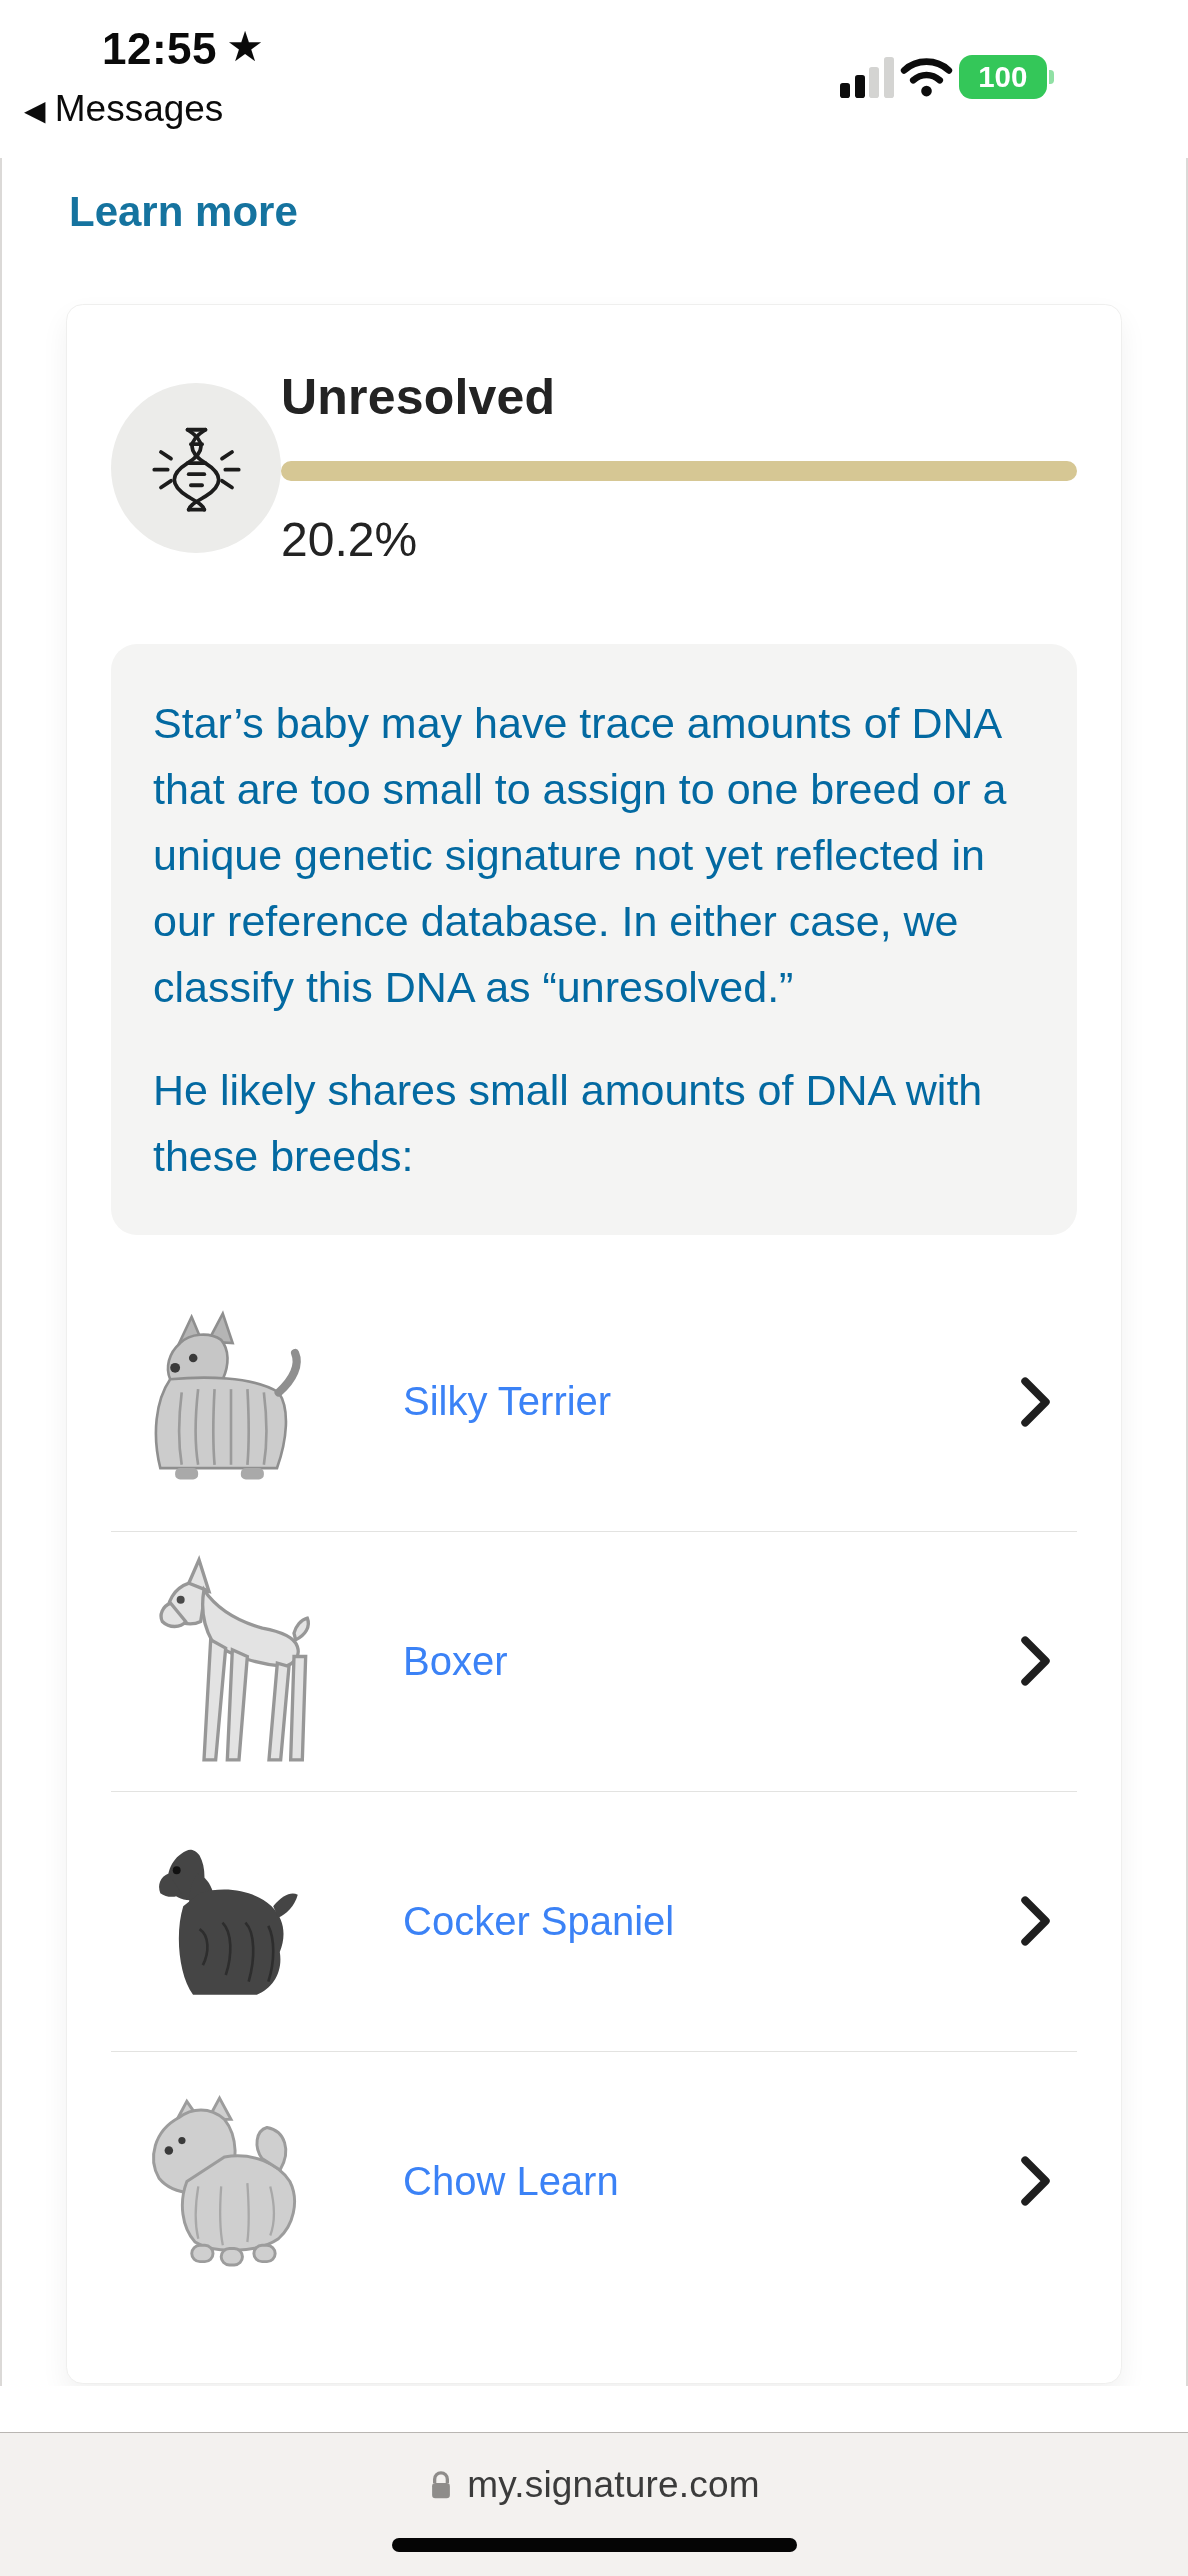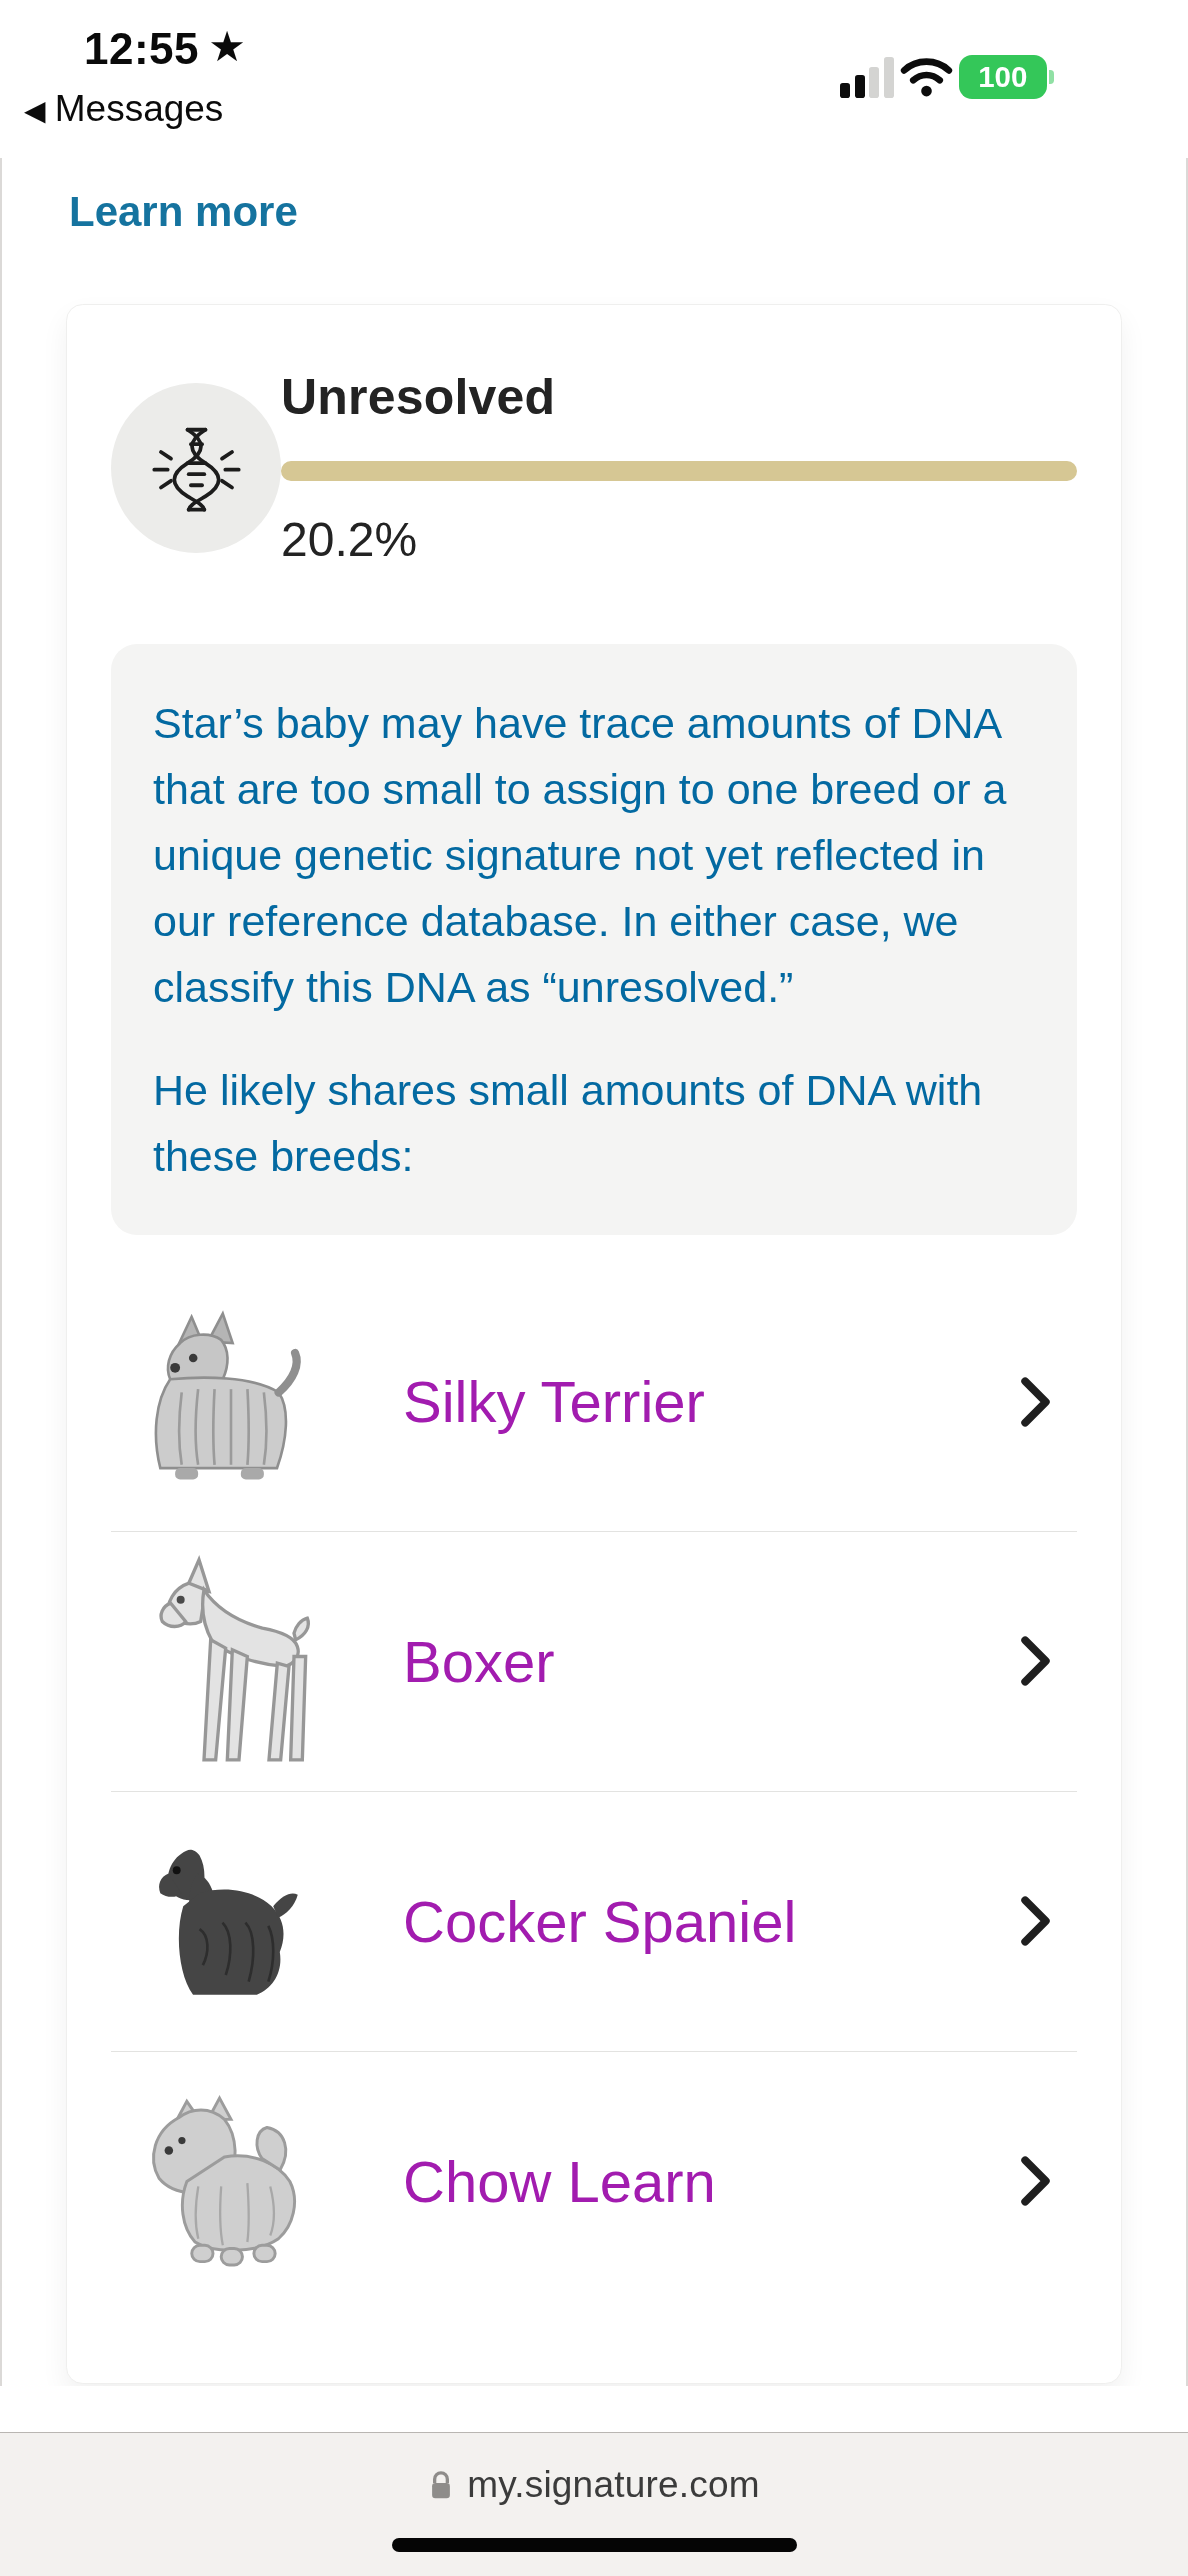--- a/index.html
+++ b/index.html
@@ -1,21 +1,21 @@
 <!DOCTYPE html>
 <html style="font-size:14.7px"><head>
 <meta charset="utf-8">
 <style>
   html,body{margin:0;padding:0;width:1188px;height:2576px;background:#ffffff;overflow:hidden;
     font-family:"Liberation Sans","DejaVu Sans",sans-serif;-webkit-font-smoothing:antialiased;}
   .screen{position:relative;width:1188px;height:2576px;background:#ffffff;}
 
   
   .statusbar{position:absolute;top:0;left:0;width:1188px;height:157px;background:#ffffff;}
-  .time-wrap{position:absolute;top:24px;left:84px;display:flex;align-items:center;gap:9.2px;text-align:center;}
+  .time-wrap{position:absolute;top:24px;left:102px;display:flex;align-items:center;gap:9.2px;text-align:center;}
   .time{font-size:44px;font-weight:700;color:#0a0a0a;letter-spacing:0.5px;}
   .star{font-size:42px;color:#0a0a0a;line-height:1;transform:translateY(-1.8px);}
   .back-app{position:absolute;top:88px;left:24px;display:flex;align-items:center;gap:9.2px;
     font-size:37px;color:#0b0b0b;}
   .back-tri{font-size:28px;transform:translateY(0.9px);}
   .status-icons{position:absolute;left:840px;top:53px;display:flex;align-items:center;gap:6px;height:48px;}
   .cell{display:flex;align-items:flex-end;gap:4.6px;height:41px;}
   .cell .b{width:10px;border-radius:2.8px;background:#0c0c0c;}
   .cell .b1{height:14.7px}.cell .b2{height:23px}
   .cell .b3{height:31px;background:#d4d4d2}.cell .b4{height:41px;background:#d4d4d2}
@@ -43,21 +43,21 @@
   .breed-bar{margin-top:35px;height:19.3px;border-radius:10px;width:100%;}
   .percent{margin-top:31px;font-size:48px;font-weight:400;color:#232323;}
 
   .info-box{margin-top:66px;background:#f4f4f3;border-radius:26px;padding:46px 42px;box-sizing:border-box;}
   .info-box p{margin:0;font-size:43px;line-height:66px;color:#0369a1;font-weight:400;}
   .info-box p + p{margin-top:37px;}
 
   .breed-list{margin-top:37px;}
   .breed-row{display:flex;align-items:center;height:259px;}
   .breed-art{flex:0 0 240px;display:flex;align-items:center;justify-content:center;}
-  .breed-name{flex:1;font-size:58px;color:#a21caf;padding-left:52px;}
+  .breed-name{flex:1;font-size:40px;color:#3b82f6;padding-left:52px;}
   .chev{flex:0 0 auto;margin-right:26px;display:flex;align-items:center;}
   .divider{height:0.9px;background:#e3e3e1;width:100%;}
 
   
   .page-fade{position:absolute;left:0;top:2386px;width:1188px;height:46px;background:#ffffff;}
   .bottombar{position:absolute;left:0;top:2432px;width:1188px;height:144px;background:#f3f1ef;
     border-top:0.9px solid #b9b6b2;box-sizing:border-box;}
   .urlrow{position:absolute;top:31px;left:0;width:100%;display:flex;align-items:center;justify-content:center;gap:13px;}
   .url-text{font-size:37px;color:#3b3b3b;letter-spacing:0.2px;}
   .home-indicator{position:absolute;left:392px;top:105px;width:405px;height:14px;border-radius:7.4px;background:#050505;}

